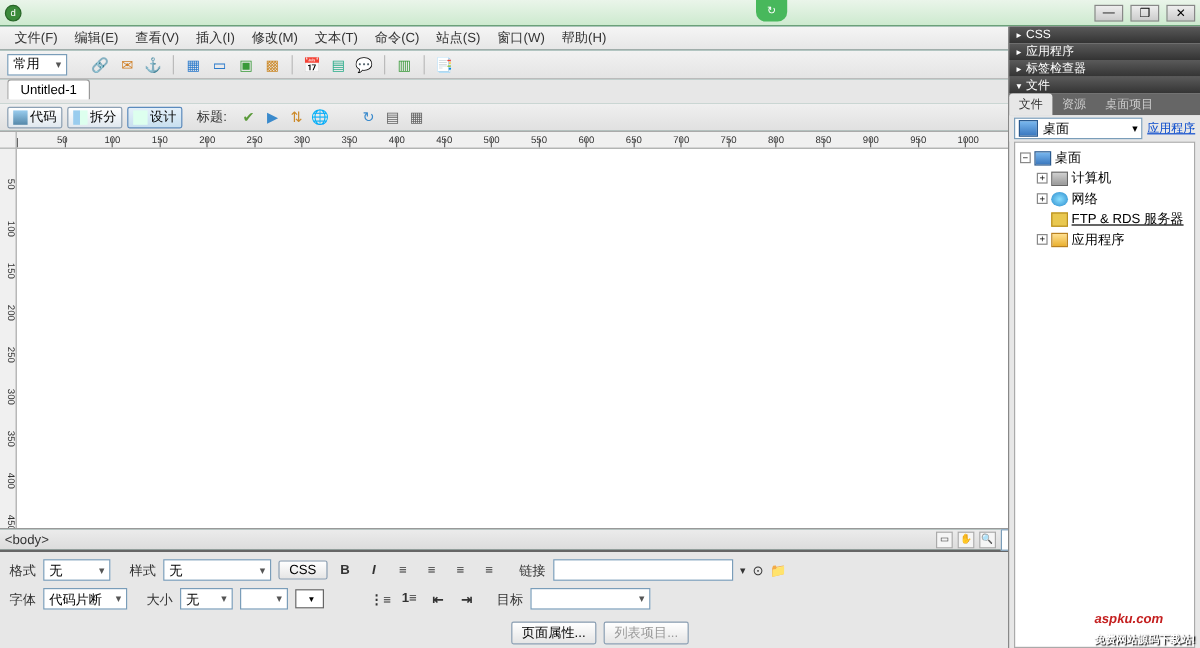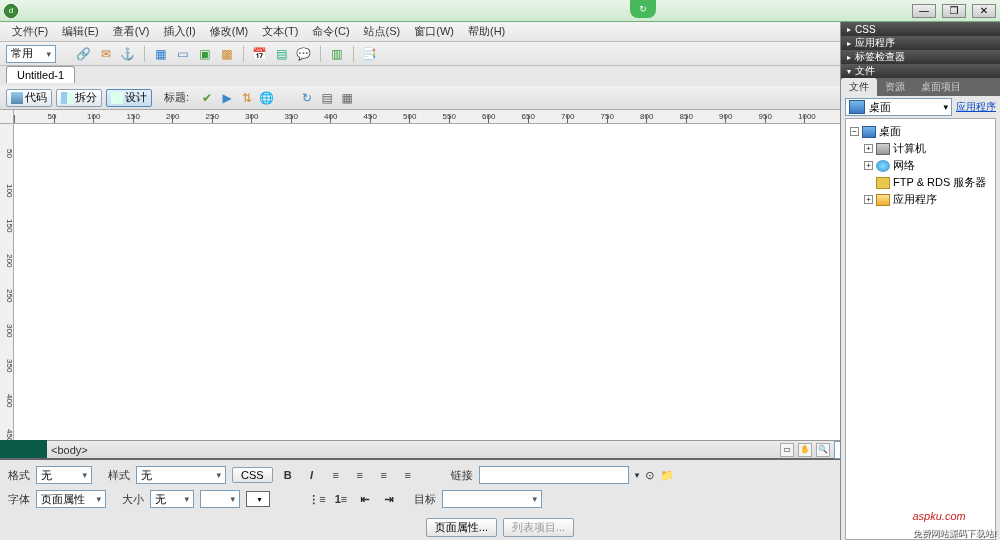--- a/index.html
+++ b/index.html
@@ -29,21 +29,21 @@
 .label { color:#333; margin-left:8px; }
 .textfield { height:18px; border:1px solid #7a9db9; background:#fff; padding:0 4px; }
 .doc-area { display:flex; height:316px; background:#fff; }
 .vruler { width:14px; background:#f0f0f0; border-right:1px solid #aaa; position:relative; overflow:hidden; }
 .vruler .num { position:absolute; left:0; width:14px; font-size:8px; color:#333; text-align:center; writing-mode:vertical-rl; }
 .hruler-row { height:14px; display:flex; }
 .hruler { flex:1; background:#f0f0f0; border-bottom:1px solid #aaa; position:relative; overflow:hidden; }
 .hruler .tick { position:absolute; bottom:0; width:1px; height:4px; background:#666; }
 .hruler .num { position:absolute; bottom:2px; font-size:8px; color:#333; }
 .canvas { flex:1; background:#fff; }
-.statusbar { height:18px; background:linear-gradient(#ececec,#dcdcdc); border-top:1px solid #999; display:flex; align-items:center; padding:0 4px; font-size:10px; color:#333;margin-left:47px; }
+.statusbar { height:18px; background:linear-gradient(#ececec,#dcdcdc); border-top:1px solid #999; display:flex; align-items:center; padding:0 4px; font-size:10px; color:#333; }
 .statusbar .right { margin-left:auto; display:flex; align-items:center; gap:4px; }
 .stat-ic { width:14px; height:14px; border:1px solid #aaa; background:#f5f5f5; display:flex; align-items:center; justify-content:center; font-size:8px; }
 .prop-panel { border-top:2px solid #666; background:#e7e7e7; }
 .prop-title { height:18px; display:flex; align-items:center; padding:0 6px; background:linear-gradient(#ededed,#dcdcdc); border-bottom:1px solid #aaa; }
 .prop-title::before { content:"▾"; margin-right:4px; font-size:9px; }
 .prop-body { padding:6px 8px; display:flex; flex-direction:column; gap:6px; position:relative; }
 .prop-row { display:flex; align-items:center; gap:6px; }
 .prop-row > span { color:#333; }
 .btn-box { border:1px solid #8ca0b4; background:linear-gradient(#fff,#e5e5e5); padding:1px 8px; border-radius:2px; }
 .fmt-btn { width:18px; height:18px; border:1px solid transparent; display:flex; align-items:center; justify-content:center; font-size:11px; font-weight:bold; color:#333; }
@@ -64,21 +64,21 @@
 .link-blue { color:#0a4acc; text-decoration:underline; font-size:10px; }
 .tree { background:#fff; border:1px solid #aaa; margin:0 4px; flex:1; padding:4px; font-size:11px; overflow:auto; }
 .tree-row { display:flex; align-items:center; gap:3px; padding:1px 0; }
 .tree-row .exp { width:9px; height:9px; border:1px solid #888; display:flex; align-items:center; justify-content:center; font-size:8px; line-height:1; }
 .tree-ic { width:14px; height:12px; }
 .ic-desk { background:linear-gradient(#7ab8ef,#3a78bf); border:1px solid #2a5a8f; }
 .ic-comp { background:linear-gradient(#d0d0d0,#999); border:1px solid #666; }
 .ic-net { background:radial-gradient(#8adfff,#2a8acc); border-radius:50%; }
 .ic-ftp { background:#e9c850; border:1px solid #b89020; }
 .ic-fold { background:linear-gradient(#ffe090,#e9b030); border:1px solid #b88020; }
-.watermark { position:absolute; right:4px; bottom:0; color:#c41f1f; font-weight:normal; font-size:28px; font-style:italic; text-shadow:1px 1px 0 rgba(255,255,255,0.4); pointer-events:none; font-family:Georgia,serif; }
+.watermark { position:absolute; right:4px; bottom:0; color:#c41f1f; font-weight:bold; font-size:28px; font-style:italic; text-shadow:1px 1px 0 rgba(255,255,255,0.4); pointer-events:none; font-family:Georgia,serif; }
 .watermark .sub { font-size:9px; color:#fff; display:block; text-align:right; font-style:normal; text-shadow:1px 1px 1px #000; }
 .help-ic { position:absolute; right:6px; top:6px; width:18px; height:18px; border:1px solid #2a5a8f; border-radius:50%; background:linear-gradient(#7ab8ef,#3a78bf); color:#fff; display:flex; align-items:center; justify-content:center; font-size:11px; }
 .ref-ic { width:16px; height:16px; display:flex; align-items:center; justify-content:center; }
 </style>
 </head>
 <body>
 
 <div class="titlebar">
   <span class="logo">d</span>
   <div class="winbtns">
@@ -250,30 +250,30 @@
       <div class="combo" style="min-width:90px;">
               <span>无</span>
             </div>
       <div class="btn-box">CSS</div>
       <span class="fmt-btn">B</span>
       <span class="fmt-btn" style="font-style:italic;">I</span>
       <span class="fmt-btn">≡</span>
       <span class="fmt-btn">≡</span>
       <span class="fmt-btn">≡</span>
       <span class="fmt-btn">≡</span>
-      <span style="margin-left:28px;">链接</span>
+      <span style="margin-left:10px;">链接</span>
       <input class="textfield" style="width: 150px;">
       <span style="font-size:9px;">▾</span>
       <span style="color:#333;">⊙</span>
       <span style="color:#e9b030;">📁</span>
     </div>
     <div class="prop-row">
       <span>字体</span>
       <div class="combo" style="min-width:70px;">
-              <span>页面属性</span>
+              <span>代码片断</span>
             </div>
       <span style="margin-left:10px;">大小</span>
       <div class="combo" style="min-width:44px;">
               <span>无</span>
             </div>
       <div class="combo" style="min-width:40px;">
               <span></span>
             </div>
       <div class="colorbox"></div>
       <span style="width:26px;"></span>
@@ -320,21 +320,21 @@
     <div class="tree-row" style="padding-left:14px;">
           <span class="exp">+</span>
           <span class="tree-ic ic-comp"></span>
           <span>计算机</span>
         </div>
     <div class="tree-row" style="padding-left:14px;">
           <span class="exp">+</span>
           <span class="tree-ic ic-net"></span>
           <span>网络</span>
         </div>
-    <div class="tree-row" style="padding-left:26px;">
+    <div class="tree-row" style="padding-left:26px;text-decoration:underline;">
           <span class="tree-ic ic-ftp"></span>
           <span>FTP &amp; RDS 服务器</span>
         </div>
     <div class="tree-row" style="padding-left:14px;">
           <span class="exp">+</span>
           <span class="tree-ic ic-fold"></span>
           <span>应用程序</span>
         </div>
   </div>
 </div>

